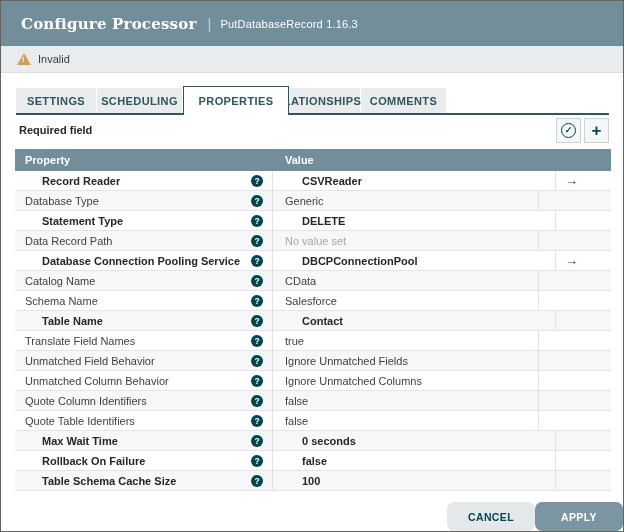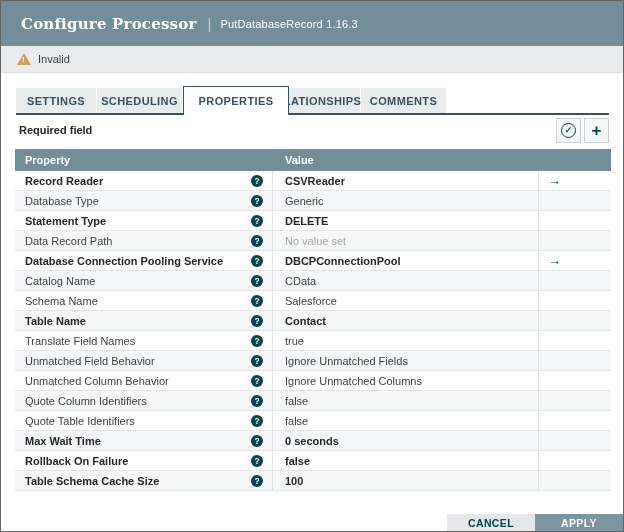--- a/index.html
+++ b/index.html
@@ -45,27 +45,27 @@
   .row { display:flex; height:20px; align-items:center; border-bottom:1px solid #e3e6e7; background:#fff; cursor:pointer; }
   .row.alt { background:#f5f7f8; }
   .cell-prop { width:258px; height:100%; display:flex; align-items:center; padding-left:10px; border-right:1px solid #dfe3e4; }
   .prop-name { flex:1; font-size:11px; color:#404040; white-space:nowrap; overflow:hidden; }
   .help-icon { width:12px; height:12px; border-radius:50%; background:#04454e; color:#fff; font-size:8.5px; font-weight:bold;
                display:flex; align-items:center; justify-content:center; margin-right:9px; flex:none; }
   .cell-value { width:266px; height:100%; display:flex; align-items:center; padding-left:12px; border-right:1px solid #dfe3e4;
                 font-size:11px; color:#404040; white-space:nowrap; overflow:hidden; }
   .cell-action { flex:1; height:100%; display:flex; align-items:center; padding-left:9px; }
   .goto-icon { color:#04454e; font-size:13px; font-weight:bold; line-height:1; cursor:pointer; }
-  .row.required .prop-name, .row.required .cell-value { font-weight:bold; color:#262626; }
+  .row.required .prop-name, .row.required .cell-value { font-weight:bold; color:#262626;margin-left:17px; }
   .cell-value.unset { color:#a6a6a6; font-weight:normal !important; }
 
   
   .footer { position:absolute; right:0; bottom:0; display:flex; }
-  .btn { height:17px; width:88px; display:flex; align-items:center; justify-content:center;
-         font-size:10.5px; font-weight:bold; letter-spacing:.4px; cursor:pointer; }
+  .btn { height:29px; width:88px; display:flex; align-items:center; justify-content:center;
+         font-size:10.5px; font-weight:bold; letter-spacing:.4px; cursor:pointer;border-radius:7px; }
   .btn-cancel { background:#e4e8ea; color:#04454e; }
   .btn-apply  { background:#7b95a1; color:#fff; }
 </style>
 </head>
 <body>
 
 <div class="dialog">
 
   <div class="hdr">
     <span class="hdr-title">Configure Processor</span>

